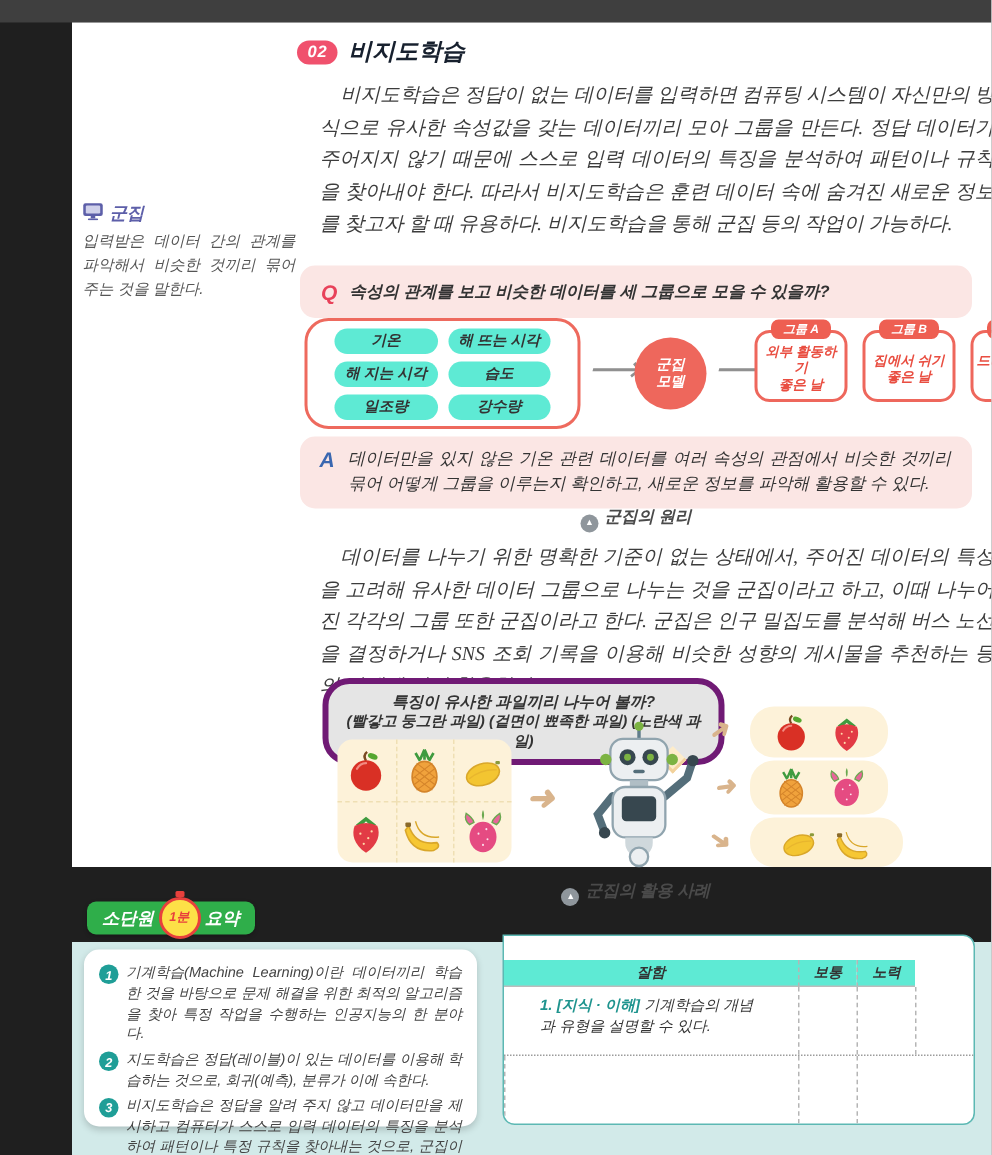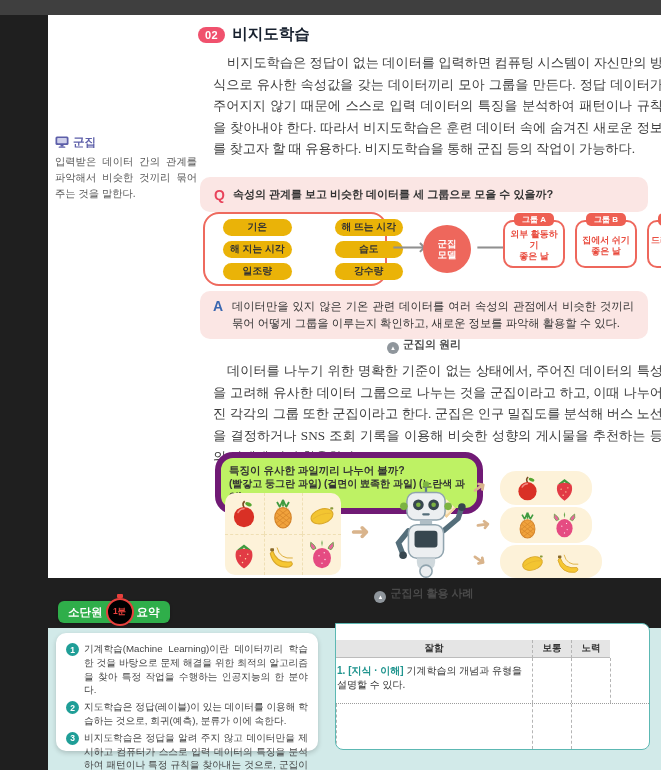--- a/index.html
+++ b/index.html
@@ -1,19 +1,19 @@
 <!DOCTYPE html>
 <html><head>
 <meta charset="utf-8">
 <style>
   html,body{margin:0;padding:0;}
   body{font-family:"Liberation Sans",sans-serif;}
   .screen{position:relative;width:661px;height:770px;background:#1f1f1f;overflow:hidden;}
   .top-strip{position:absolute;left:0;top:0;width:661px;height:15px;background:#3f3f3f;}
-  .page{position:absolute;left:48px;top:15px;width:613px;height:563px;background:#ffffff;}
+  .page{position:absolute;left:48px;top:15px;width:613px;height:563px;background:#ffffff;font-style:italic;}
   .abs{position:absolute;}
 
   
   .sec-header{left:150px;top:9px;display:flex;align-items:center;gap:7px;}
   .badge02{background:#f0516d;color:#fff;font-weight:bold;font-size:11px;padding:2px 7px;border-radius:8px;letter-spacing:.5px;}
   .sec-title{font-size:15.5px;font-weight:bold;color:#17202e;}
 
   
   .bodytext{left:165px;width:450px;font-family:"Liberation Serif","DejaVu Serif",serif;
     font-size:13.2px;line-height:21.6px;color:#3c3c3c;text-align:justify;text-indent:14px;margin:0;}
@@ -28,41 +28,41 @@
   .qbox{top:162px;height:35px;display:flex;align-items:center;padding:0 14px;gap:8px;}
   .q-letter{color:#e8425a;font-weight:bold;font-size:14px;}
   .q-text{font-size:11px;color:#333;font-weight:600;}
   .abox{top:276px;min-height:42px;padding:7px 14px 7px 32px;position:absolute;}
   .a-letter{position:absolute;left:13px;top:7px;color:#3a67b0;font-weight:bold;font-size:14px;}
   .a-text{font-size:11.3px;line-height:17px;color:#333;text-align:justify;display:block;}
 
   
   .attr-box{left:155px;top:197px;width:184px;height:74px;border:2px solid #ee6a5e;border-radius:16px;background:#fff;
     display:grid;grid-template-columns:auto auto;gap:5px 7px;align-content:center;justify-content:center;padding:2px 6px;box-sizing:border-box;}
-  .pill{background:#eab308;border-radius:9px;font-size:9.8px;font-weight:bold;color:#333;padding:2px 7px;text-align:center;white-space:nowrap;margin-left:36px;}
+  .pill{background:#5eead4;border-radius:9px;font-size:9.8px;font-weight:bold;color:#333;padding:2px 7px;text-align:center;white-space:nowrap;}
   .gray-arrow{color:#909090;font-size:24px;line-height:1;}
   .ga1{left:344px;top:220px;}
   .ga2{left:428px;top:220px;}
   .model-circle{left:375px;top:210px;width:48px;height:48px;border-radius:50%;background:#ee675c;color:#fff;
     font-size:9.5px;font-weight:bold;display:flex;align-items:center;justify-content:center;text-align:center;line-height:11.5px;}
   .group-row{left:455px;top:205px;display:flex;gap:10px;}
   .gbox{position:relative;width:62px;height:48px;border:2px solid #ee675c;border-radius:10px;background:#fff;
     display:flex;align-items:center;justify-content:center;text-align:center;color:#e94e41;font-weight:bold;font-size:9px;line-height:11px;padding:4px 2px 1px;box-sizing:border-box;}
   .gtab{position:absolute;top:-9px;left:50%;transform:translateX(-50%);background:#ee5f52;color:#fff;
     font-size:8px;font-weight:bold;padding:1px 8px;border-radius:5px;white-space:nowrap;}
 
   
   .caption{left:152px;width:448px;text-align:center;font-size:11px;color:#4a4a4a;font-weight:600;}
   .cap1{top:322px;} .cap2{top:571px;}
   .cap-icon{display:inline-block;width:12px;height:12px;border-radius:50%;background:#8f969c;color:#fff;
     font-size:6px;line-height:12px;text-align:center;vertical-align:-2px;margin-right:4px;}
 
   
-  .bubble{left:167px;top:437px;width:268px;background:#bef264;border:6px solid #701a75;border-radius:18px;
-    padding:5px 8px;text-align:left;box-sizing:border-box;}
+  .bubble{left:167px;top:437px;width:268px;background:#e5e5e5;border:4px solid #701a75;border-radius:18px;
+    padding:5px 8px;text-align:center;box-sizing:border-box;}
   .bubble .l1{font-size:10.5px;font-weight:bold;color:#333;line-height:14px;}
   .bubble .l2{font-size:10px;font-weight:600;color:#333;line-height:13px;}
   .tail{position:absolute;right:24px;bottom:-7px;width:11px;height:11px;background:#fdecca;
     border-right:2px solid #f2d29c;border-bottom:2px solid #f2d29c;transform:rotate(45deg);}
 
   
   .fruit-grid{left:177px;top:478px;width:116px;height:82px;background:#fdf2d9;border-radius:10px;
     display:grid;grid-template-columns:repeat(3,1fr);grid-template-rows:1fr 1fr;}
   .cell{display:flex;align-items:center;justify-content:center;}
   .cell.bl{border-left:1.5px dashed #efdfb4;} .cell.bt{border-top:1.5px dashed #efdfb4;}
@@ -77,43 +77,43 @@
   .fg1{top:456px;width:92px;height:34px;}
   .fg2{top:492px;width:92px;height:36px;}
   .fg3{top:530px;width:102px;height:33px;}
 
   
   .teal-bg{left:0;top:613px;width:613px;height:142px;background:#d2eae9;}
 
   
   .sum-head{left:10px;top:586px;display:inline-flex;align-items:center;gap:5px;background:#2fae4a;
     border-radius:6px;height:22px;padding:0 10px;color:#fff;font-weight:bold;font-size:11.5px;box-shadow:0 1px 3px rgba(0,0,0,.25);}
-  .stopwatch{position:relative;width:24px;height:24px;border-radius:50%;background:#000000;border:2.5px solid #e8403c;
+  .stopwatch{position:relative;width:24px;height:24px;border-radius:50%;background:#fde047;border:2.5px solid #e8403c;
     color:#e8403c;font-size:8.5px;font-weight:bold;display:flex;align-items:center;justify-content:center;margin:-6px -2px;}
   .stopwatch::before{content:"";position:absolute;top:-6px;left:50%;transform:translateX(-50%);width:6px;height:4px;background:#e8403c;border-radius:1px;}
   .sum-box{left:8px;top:618px;width:262px;height:118px;background:#fff;border-radius:10px;box-shadow:0 2px 5px rgba(0,0,0,.18);
     padding:9px 10px;box-sizing:border-box;}
   .sum-item{display:flex;gap:5px;margin-bottom:3px;}
   .sum-num{flex:0 0 13px;width:13px;height:13px;border-radius:50%;background:#1f9e97;color:#fff;font-size:8.5px;font-weight:bold;
     display:flex;align-items:center;justify-content:center;margin-top:1px;}
   .sum-text{font-size:9.7px;line-height:13.8px;color:#444;text-align:justify;}
 
   
   .assess-tab{left:287px;top:586px;background:#2aa7a1;color:#fff;font-weight:bold;font-size:11px;
     height:22px;display:inline-flex;align-items:center;padding:0 14px;border-radius:6px 6px 0 0;}
   .assess-table{left:287px;top:608px;width:315px;background:#fff;border:1.5px solid #5cb8b3;border-radius:0 8px 8px 8px;overflow:hidden;box-sizing:border-box;}
   .at-head{display:grid;grid-template-columns:1fr 39px 39px 39px;grid-template-rows:16px 18px;}
   .h-item{grid-row:1/3;background:#29a6a0;color:#fff;font-weight:bold;font-size:11px;display:flex;align-items:center;justify-content:center;border-right:1px solid #fff;}
   .h-crit{grid-column:2/5;background:#29a6a0;color:#fff;font-weight:bold;font-size:10px;display:flex;align-items:center;justify-content:center;margin-top:25px;}
-  .h-level{background:#e5e5e5;color:#333;font-weight:bold;font-size:9.5px;display:flex;align-items:center;justify-content:center;
+  .h-level{background:#5eead4;color:#333;font-weight:bold;font-size:9.5px;display:flex;align-items:center;justify-content:center;
     border-left:1px dashed #b5b5b5;border-bottom:1px solid #bcbcbc;}
   .h-level.first{border-left:none;}
   .at-row{display:grid;grid-template-columns:1fr 39px 39px 39px;min-height:45px;}
   .at-row + .at-row{border-top:1.5px dotted #9c9c9c;}
-  .r-text{padding:6px 1px;font-size:10px;line-height:14px;color:#333;}
+  .r-text{padding:6px 24px;font-size:10px;line-height:14px;color:#333;}
   .r-num,.r-tag{color:#1f948e;font-weight:bold;}
   .r-cell{border-left:1px dashed #b5b5b5;}
 </style>
 </head>
 <body>
 
 <div class="screen">
   <div class="top-strip"></div>
   <div class="page">
 

